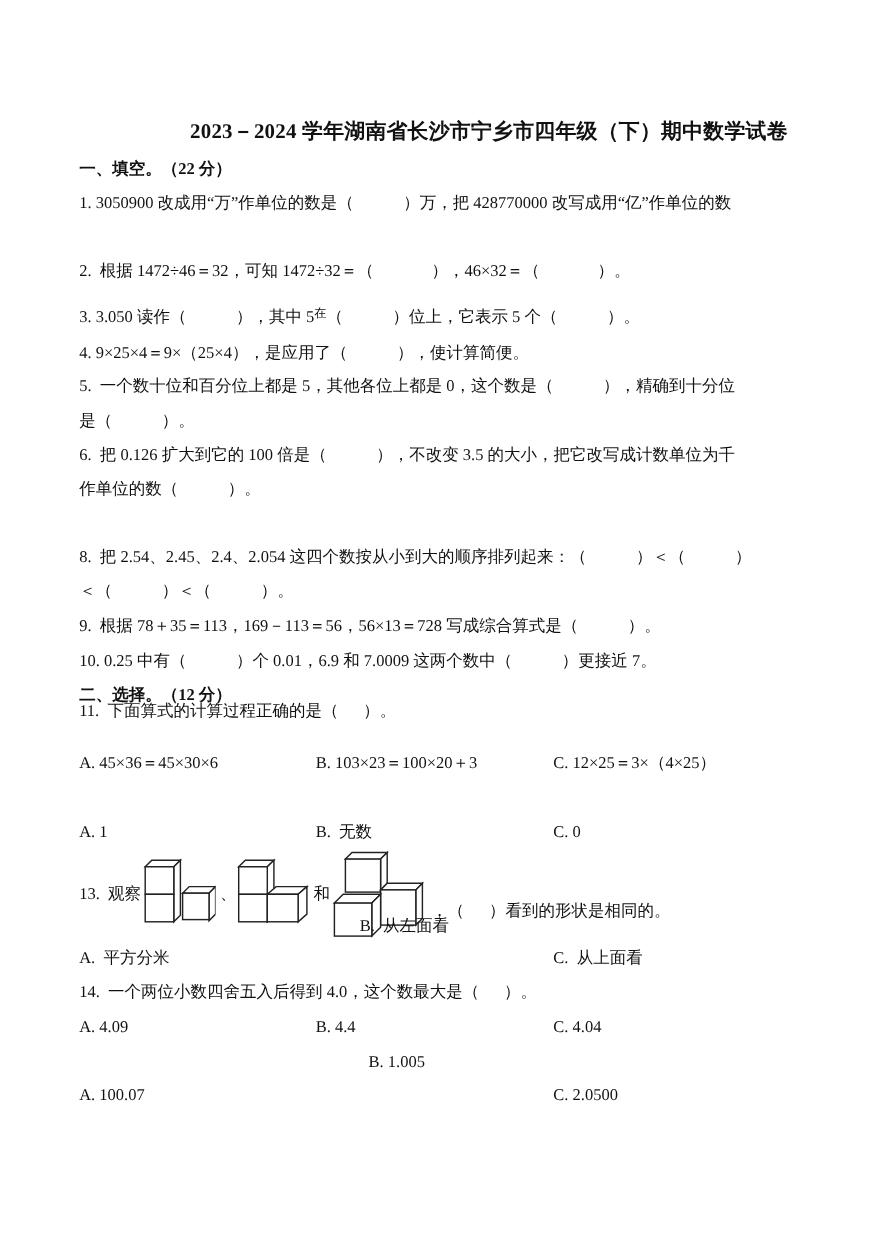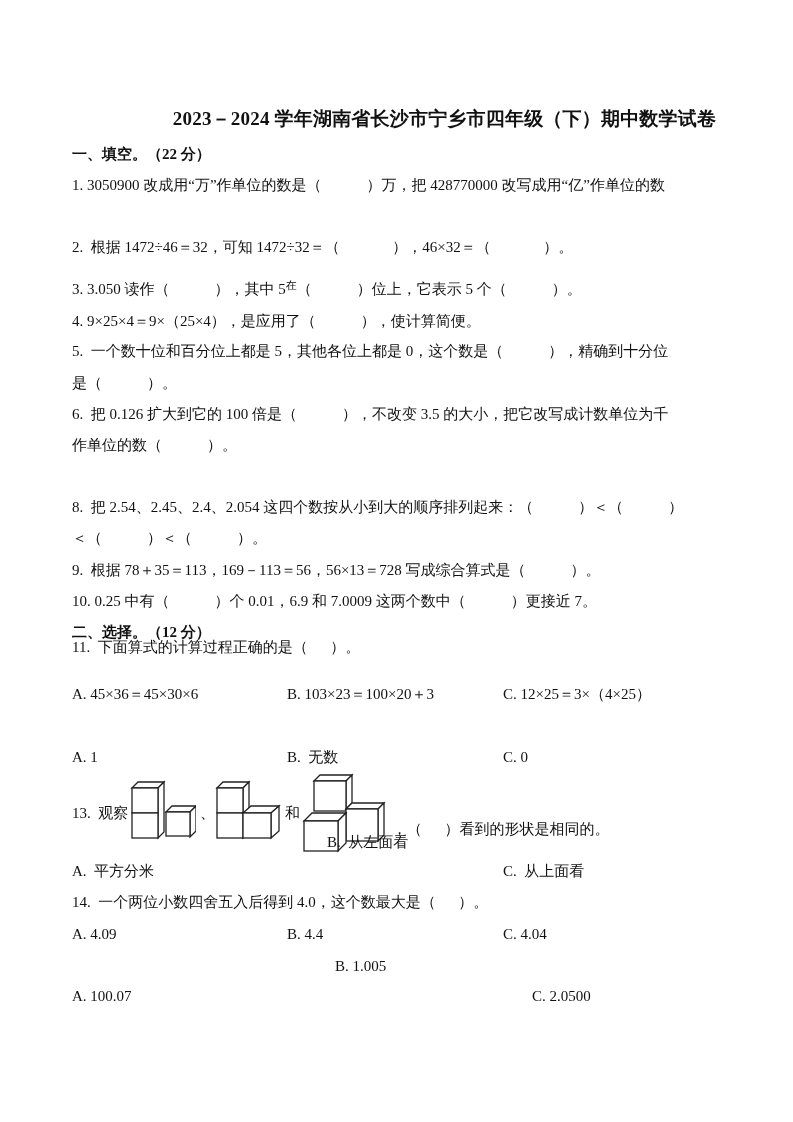--- a/index.html
+++ b/index.html
@@ -112,15 +112,15 @@
   <div class="opt" style="top:832px; left:287px;margin-left:40px;">B.  从左面看</div>
   <div class="opt" style="top:861px; left:503px;">C.  从上面看</div>
 
   <div class="line" style="top:892px;">14.  一个两位小数四舍五入后得到 4.0，这个数最大是（      ）。</div>
   <div class="opt" style="top:924px; left:72px;">A. 4.09</div>
   <div class="opt" style="top:924px; left:287px;">B. 4.4</div>
   <div class="opt" style="top:924px; left:503px;">C. 4.04</div>
 
   <div class="opt" style="top:986px; left:72px;">A. 100.07</div>
   <div class="opt" style="top:956px; left:287px;margin-left:48px;">B. 1.005</div>
-  <div class="opt" style="top:986px; left:503px;margin-left:29px;">C. 2.0500</div>
+  <div class="opt" style="top:986px; left:503px;">C. 2.0500</div>
 
 </div>
 
 </body></html>

